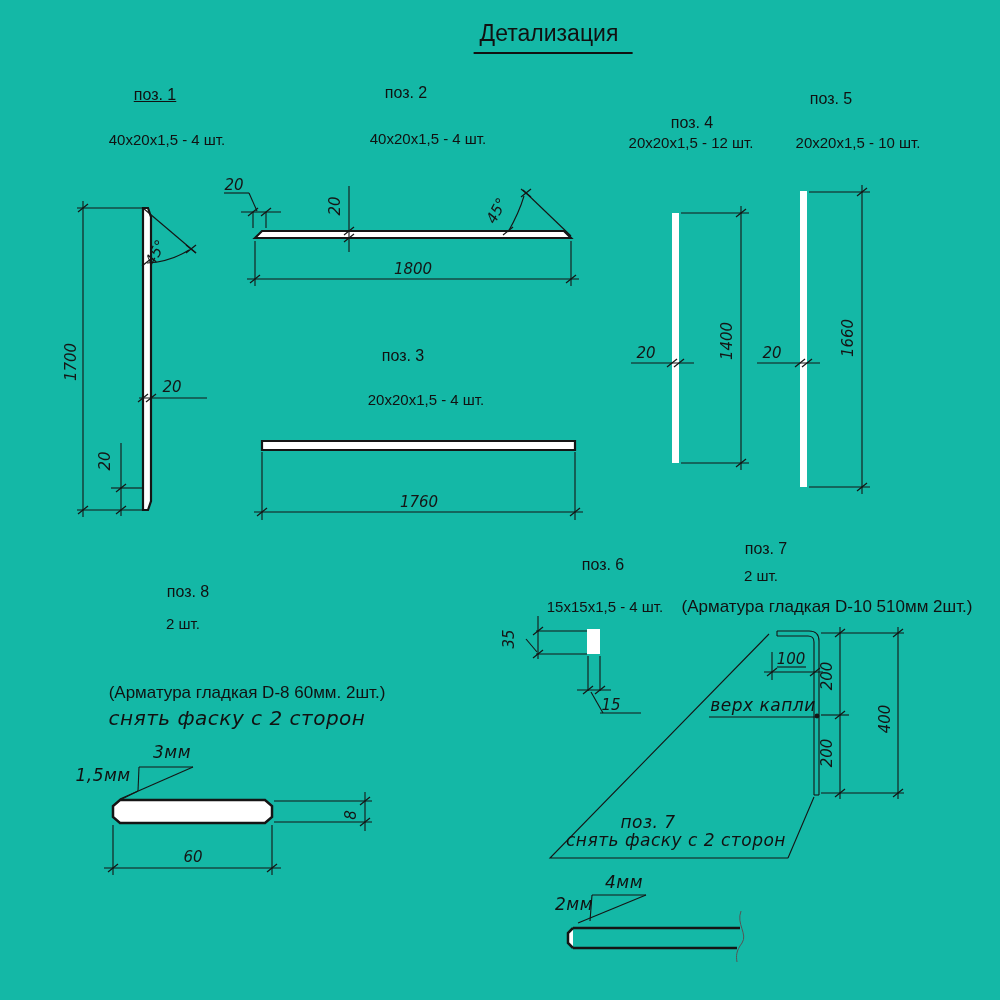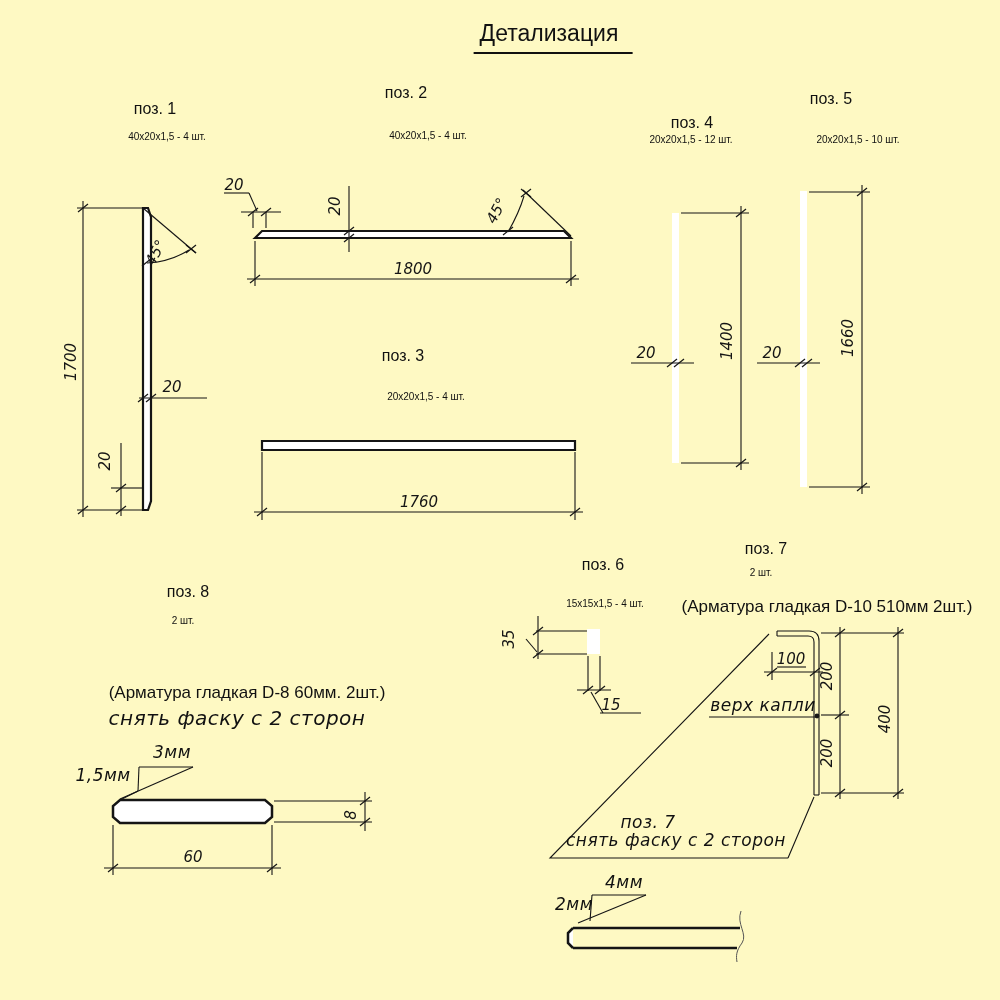--- a/index.html
+++ b/index.html
@@ -1,21 +1,21 @@
 <!DOCTYPE html>
 <html><head>
 <meta charset="utf-8">
 <style>
   html,body{margin:0;padding:0;background:#fff;}
-  .page{position:relative;width:1000px;height:1000px;background:#fef9c3;overflow:hidden;
+  .page{position:relative;width:1000px;height:1000px;background:#14b8a6;overflow:hidden;
         font-family:"Liberation Sans",sans-serif;color:#111;}
   .title{position:absolute;left:553px;top:20px;transform:translateX(-50%);
          font-size:23px;border-bottom:2px solid #111;padding:0 14px 5px 6px;white-space:nowrap;}
   .lbl{position:absolute;transform:translateX(-50%);white-space:nowrap;font-size:16px;}
-  .spec{font-size:10px;}
+  .spec{font-size:15px;}
   .note{font-size:17px;}
   .hand{font-family:"DejaVu Sans",sans-serif;font-style:italic;letter-spacing:.5px;}
   .hand20{font-size:20px;}
   .hand17{font-size:17px;}
   .hand16{font-size:17px;}
   svg.draw{position:absolute;left:0;top:0;}
   svg.draw line,svg.draw path,svg.draw use{stroke:#151515;}
   .thin{stroke-width:1.1;fill:none;}
   .bar{stroke-width:2.2;fill:#fff;}
   .bar25{stroke-width:2.5;fill:#fff;}
@@ -24,21 +24,21 @@
   text.big{font-size:17px;}
   text.sm{font-size:14px;}
 </style>
 </head>
 <body>
 
 <div class="page">
 
   <div class="title">Детализация</div>
 
-  <div class="lbl" style="left:155px;top:100px;">поз. 1</div>
+  <div class="lbl" style="left:155px;top:86px;text-decoration:underline;">поз. 1</div>
   <div class="lbl spec" style="left:167px;top:131px;">40x20x1,5 - 4 шт.</div>
 
   <div class="lbl" style="left:406px;top:84px;">поз. 2</div>
   <div class="lbl spec" style="left:428px;top:130px;">40x20x1,5 - 4 шт.</div>
 
   <div class="lbl" style="left:403px;top:347px;">поз. 3</div>
   <div class="lbl spec" style="left:426px;top:391px;">20x20x1,5 - 4 шт.</div>
 
   <div class="lbl" style="left:692px;top:90px;margin-top:24px;">поз. 4</div>
   <div class="lbl spec" style="left:691px;top:134px;">20x20x1,5 - 12 шт.</div>

